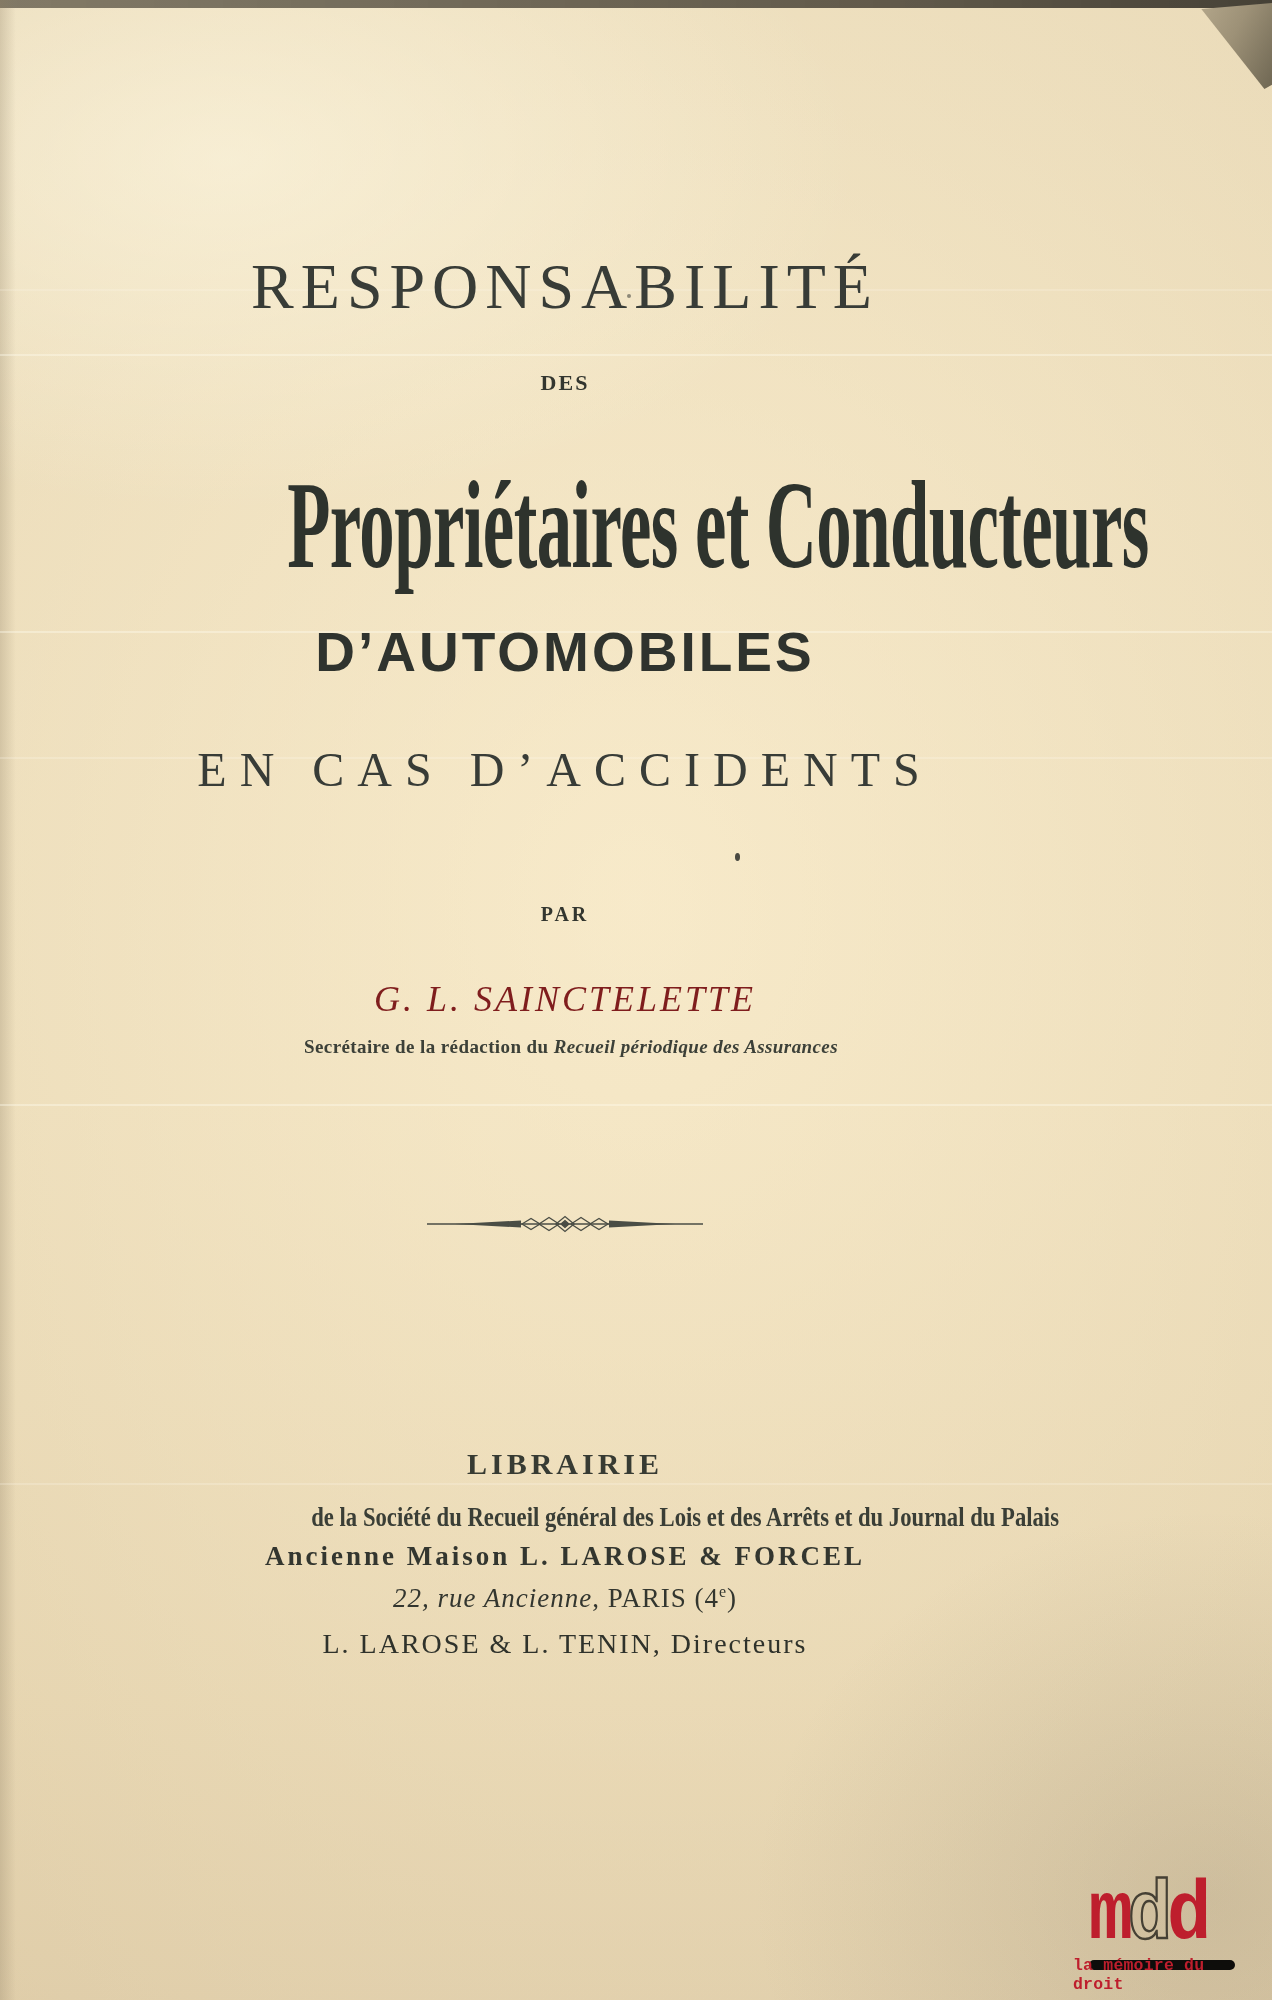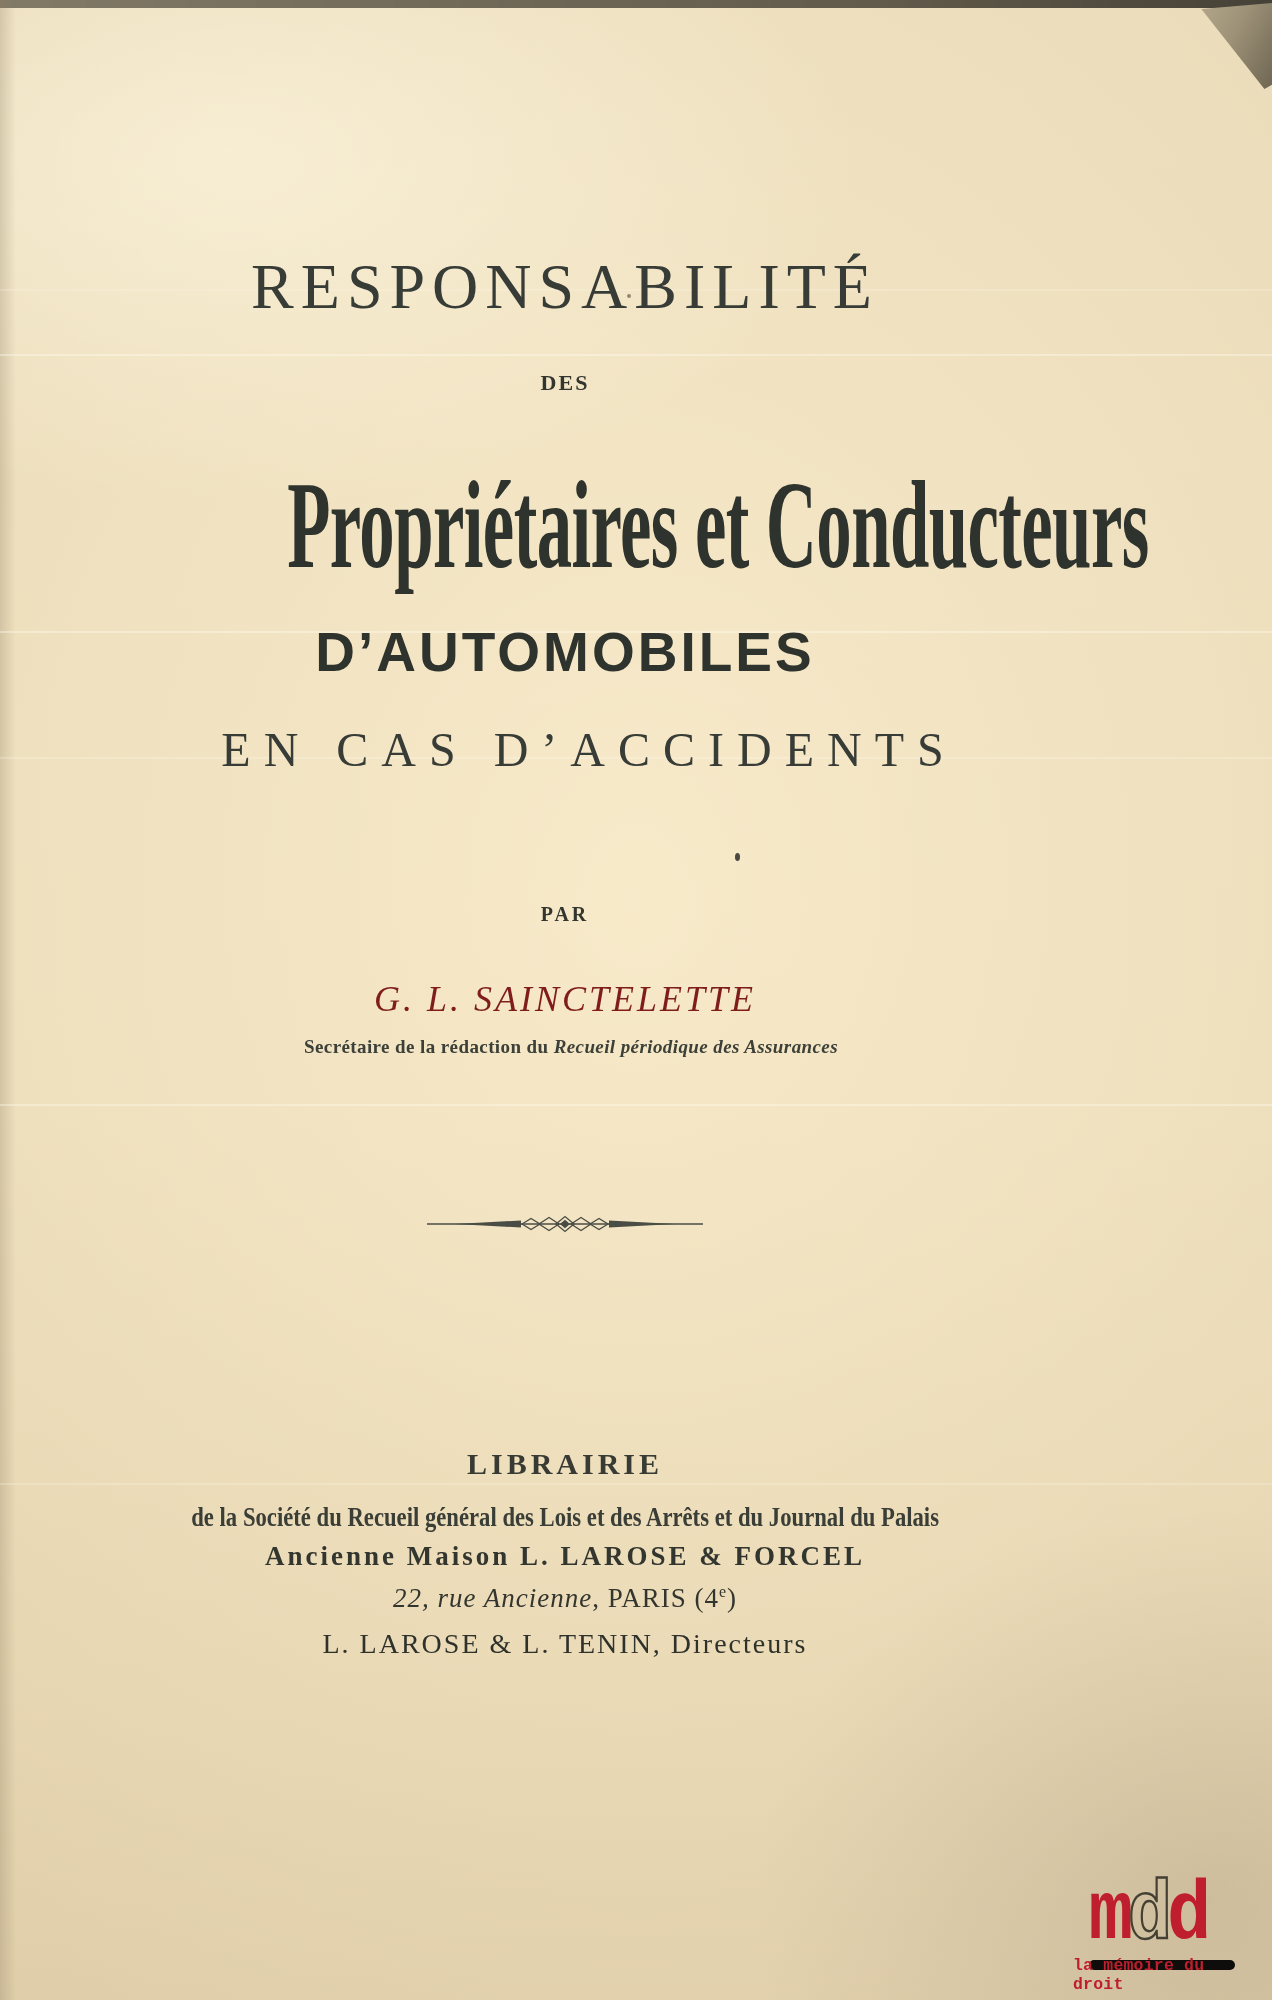--- a/index.html
+++ b/index.html
@@ -44,31 +44,31 @@
   .t-main{top:250px;font-size:64px;letter-spacing:7px;font-weight:400;color:#383c37;}
   .t-des{top:370px;font-size:22px;font-weight:bold;letter-spacing:2px;color:#33362f;}
   .t-big{top:438px;height:176px;line-height:176px;}
   .t-big .squeeze{
     display:inline-block;font-size:118px;font-weight:bold;color:#2e332d;
     transform:scaleX(.60) scaleY(1.06);transform-origin:center center;
     letter-spacing:-1px;
   }
   .t-auto{top:620px;font-family:"Liberation Sans","DejaVu Sans",sans-serif;
     font-size:55px;font-weight:bold;letter-spacing:3px;color:#2f332e;}
-  .t-cas{top:722px;font-size:48px;letter-spacing:13px;color:#383c37;padding-left:24px;}
+  .t-cas{top:742px;font-size:48px;letter-spacing:13px;color:#383c37;}
   .t-par{top:903px;font-size:20px;font-weight:bold;letter-spacing:3px;color:#33362f;}
   .t-author{top:978px;font-size:36px;letter-spacing:3px;color:#7f1d1d;font-style:italic;}
   .t-role{top:1036px;font-size:19px;font-weight:bold;color:#3c4038;letter-spacing:.4px;padding-left:6px;}
   .t-role .it{font-style:italic;font-weight:bold;}
 
   .ornament{position:absolute;left:0;width:1130px;top:1214px;text-align:center;}
   .ornament svg{display:inline-block;}
 
   .t-lib{top:1447px;font-size:30px;font-weight:bold;letter-spacing:4px;color:#373b33;}
-  .t-soc{top:1500px;height:34px;line-height:34px;}
+  .t-soc{top:1500px;height:34px;line-height:34px;text-align:right;}
   .t-soc .squeeze2{
     display:inline-block;font-size:27px;font-weight:bold;color:#3a3e36;
     transform:scaleX(.84);transform-origin:center center;letter-spacing:0px;
   }
   .t-maison{top:1541px;font-size:27px;font-weight:bold;letter-spacing:3px;color:#33362f;}
   .t-addr{top:1583px;font-size:27px;color:#33362f;letter-spacing:1px;}
   .t-addr .it{font-style:italic;}
   .t-addr sup{font-size:16px;}
   .t-dir{top:1628px;font-size:28px;font-weight:normal;letter-spacing:2px;color:#2f322b;}
 

